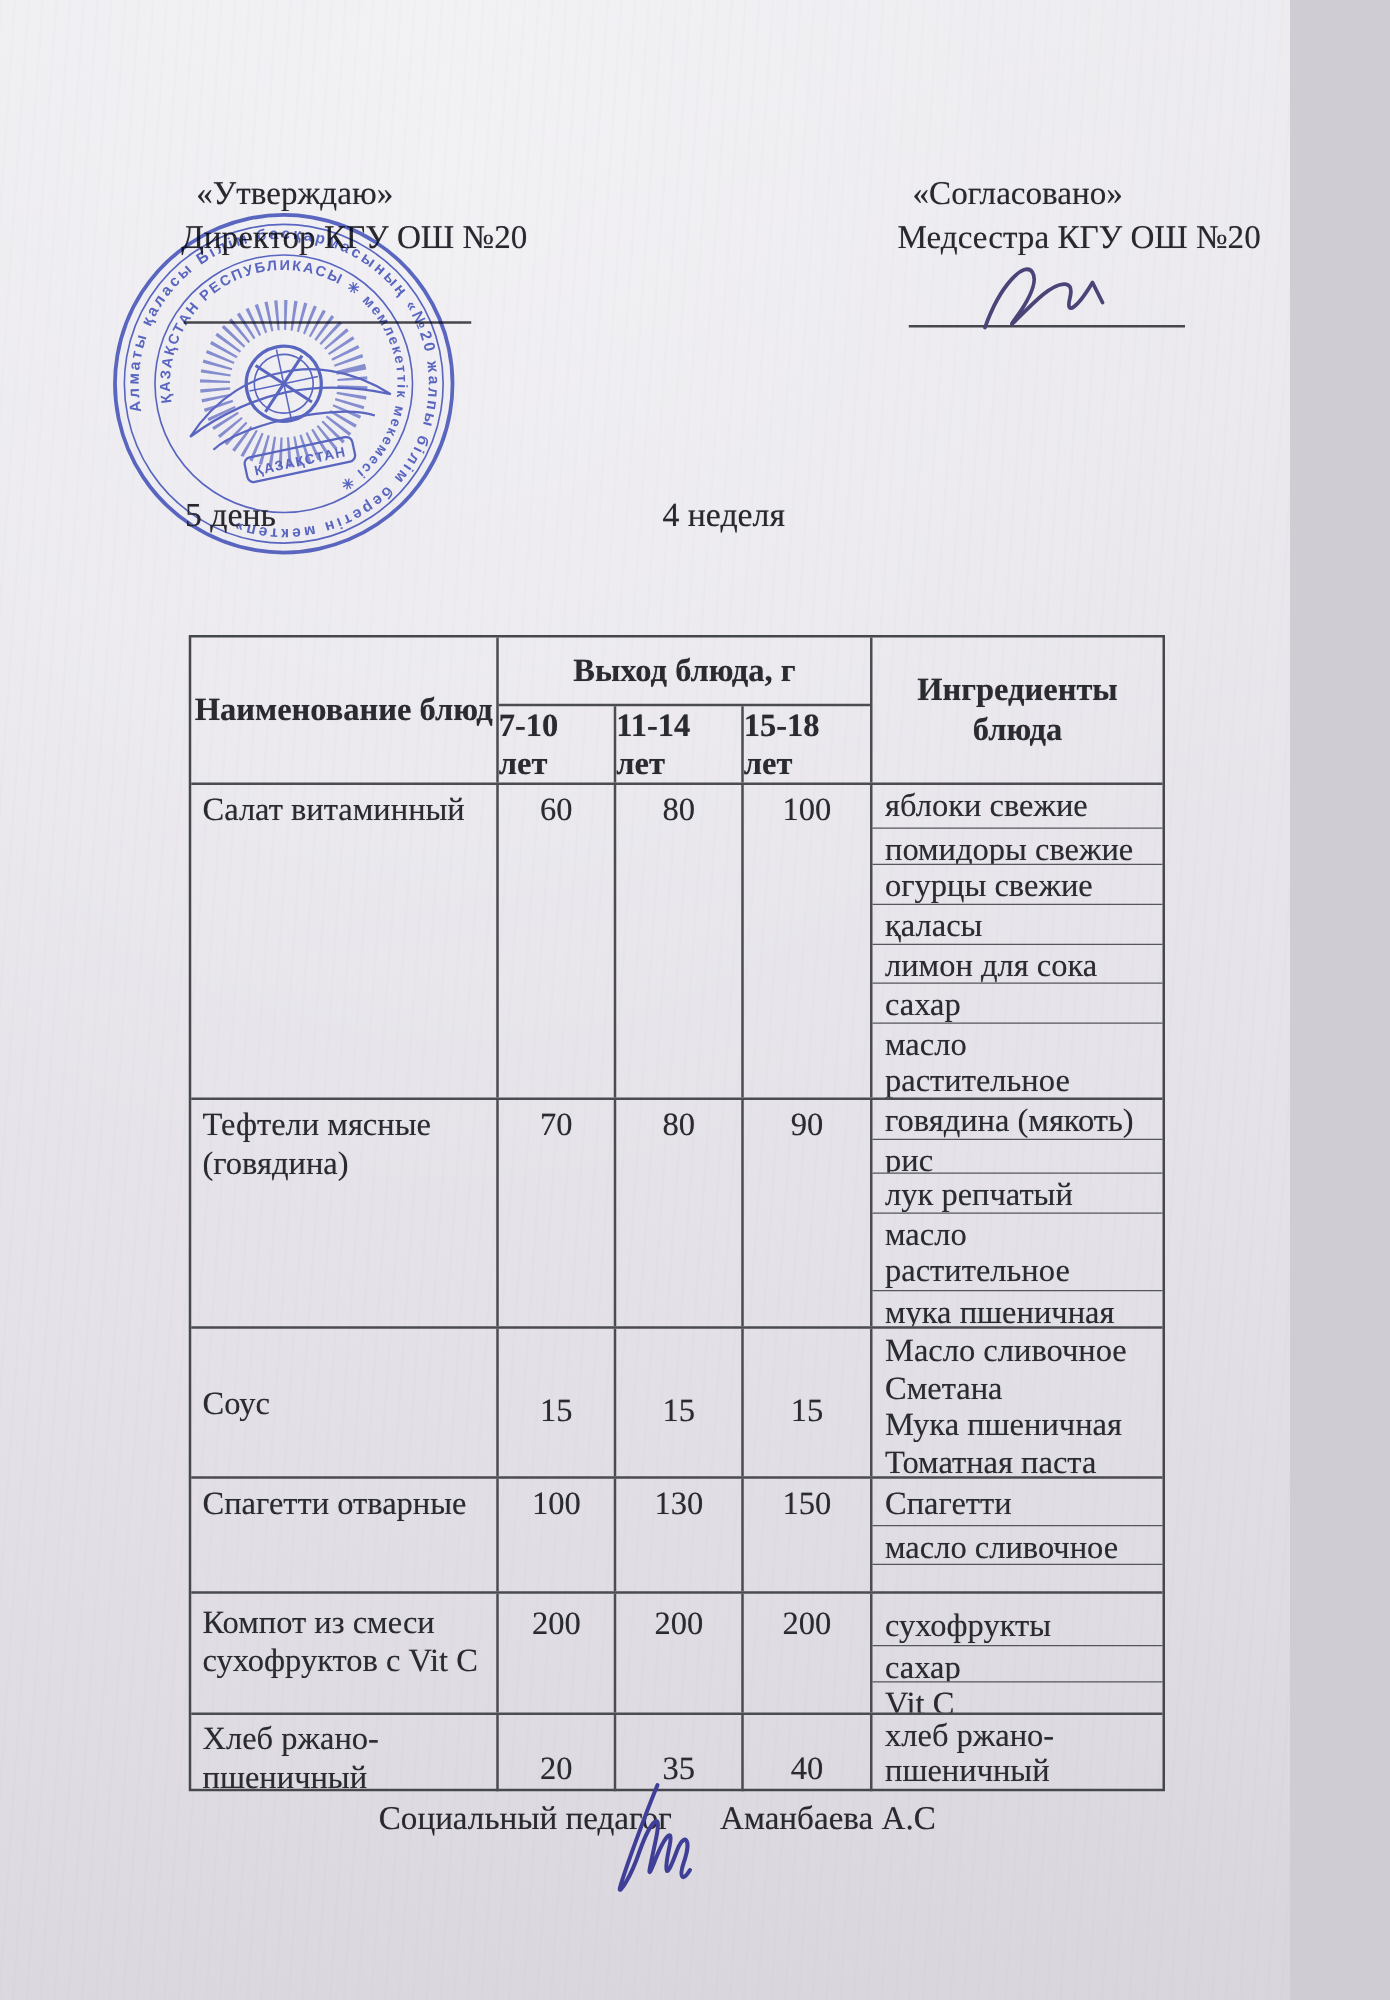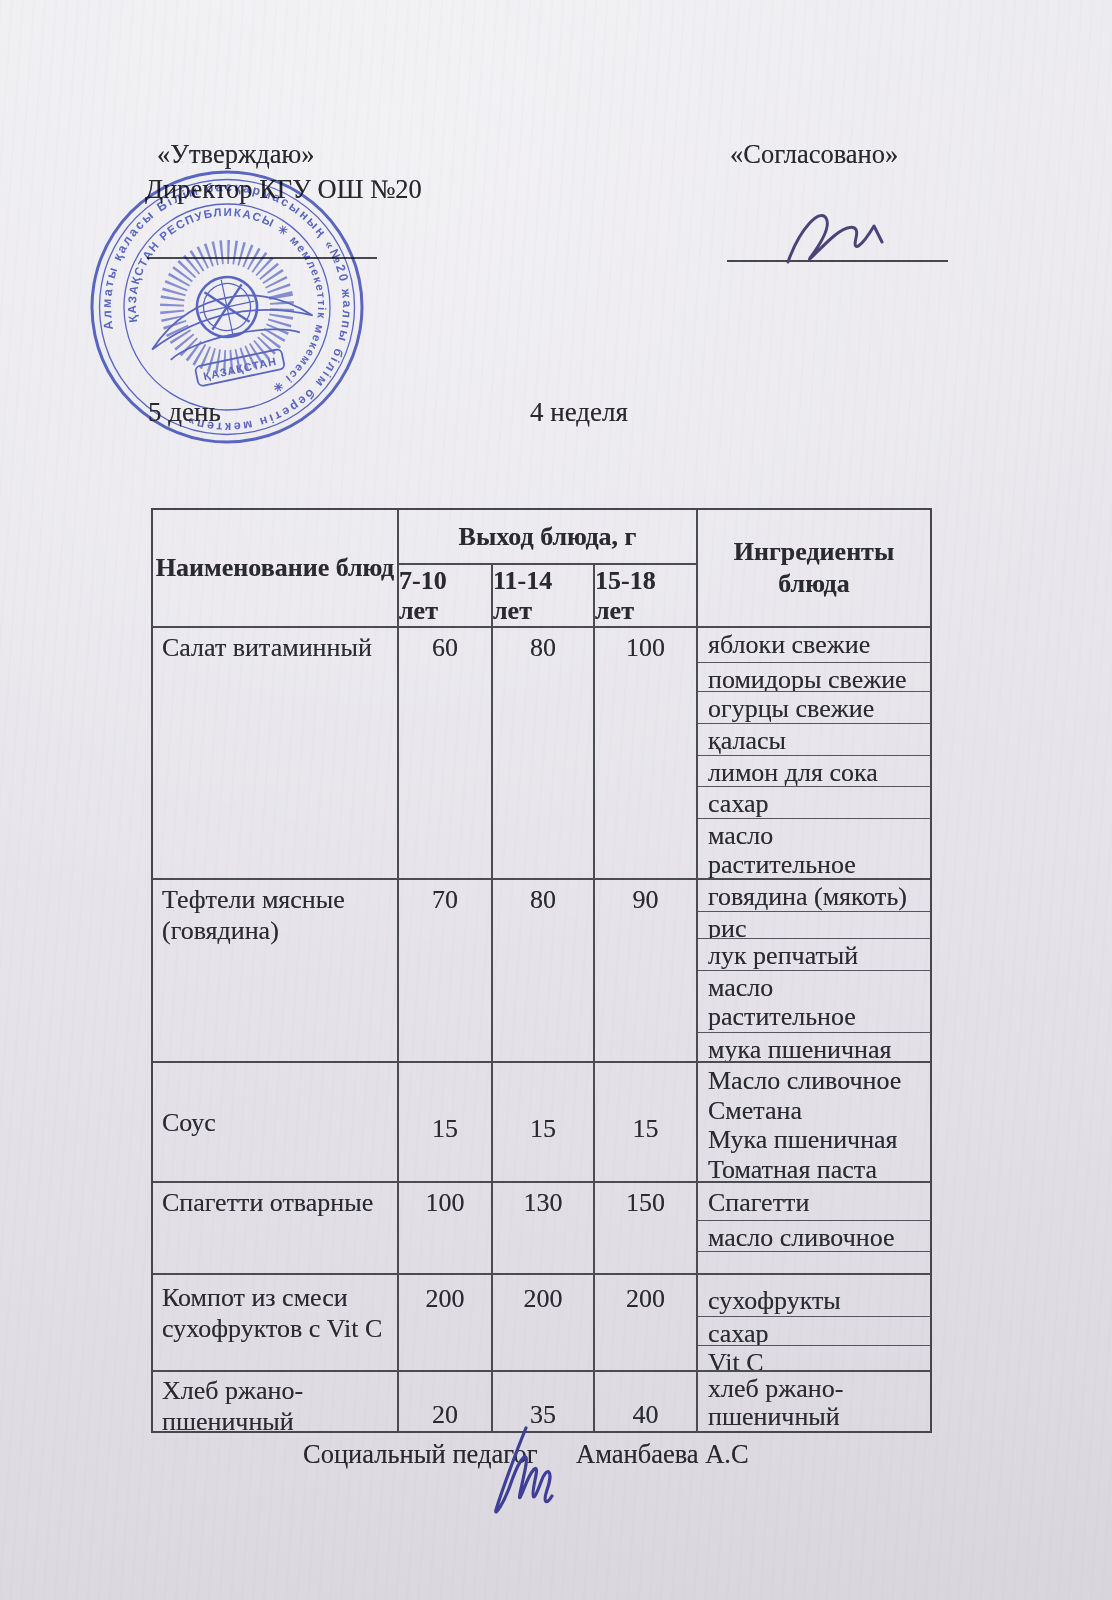--- a/index.html
+++ b/index.html
@@ -1,17 +1,17 @@
 <!DOCTYPE html>
 <html><head>
 <meta charset="utf-8">
 <style>
   html,body{margin:0;padding:0;background:#cfcdd3;}
   .page{
-    position:relative;width:1112px;height:1600px;overflow:hidden;
+    position:relative;width:1032px;height:1600px;overflow:hidden;
     background:
       radial-gradient(120% 90% at 35% 8%, rgba(255,255,255,.30), rgba(255,255,255,0) 60%),
       linear-gradient(172deg,#edecf0 0%,#eae8ed 30%,#e4e2e8 62%,#dddbe1 86%,#d8d6dc 100%);
     font-family:"Liberation Serif","DejaVu Serif",serif;
     color:#28282e;
   }
   .page::before{
     content:"";position:absolute;inset:0;pointer-events:none;
     background:repeating-linear-gradient(94deg, rgba(130,128,140,.035) 0 2px, rgba(255,255,255,0) 2px 11px);
     opacity:.6;
@@ -84,20 +84,21 @@
 <div class="page">
 
   <div class="hdr hdr-left soft">
     <div class="q">«Утверждаю»</div>
     <div>Директор КГУ ОШ №20</div>
   </div>
   <div class="sig-line line-left"></div>
 
   <div class="hdr hdr-right soft">
     <div class="q">«Согласовано»</div>
+    <div>Медсестра КГУ ОШ №20</div>
   </div>
   <div class="sig-line line-right"></div>
 
   <div class="sig" style="left:772px;top:198px;width:140px;height:80px;">
     <svg width="140" height="80" viewBox="0 0 140 80">
       <path d="M16,64 C28,30 48,10 54,20 C60,30 44,52 38,60 C34,66 50,48 62,38 C74,28 88,24 84,40 C80,56 90,48 102,28 L110,44" stroke="#4a4478" stroke-width="3"></path>
     </svg>
   </div>
 
   <div class="stamp">

